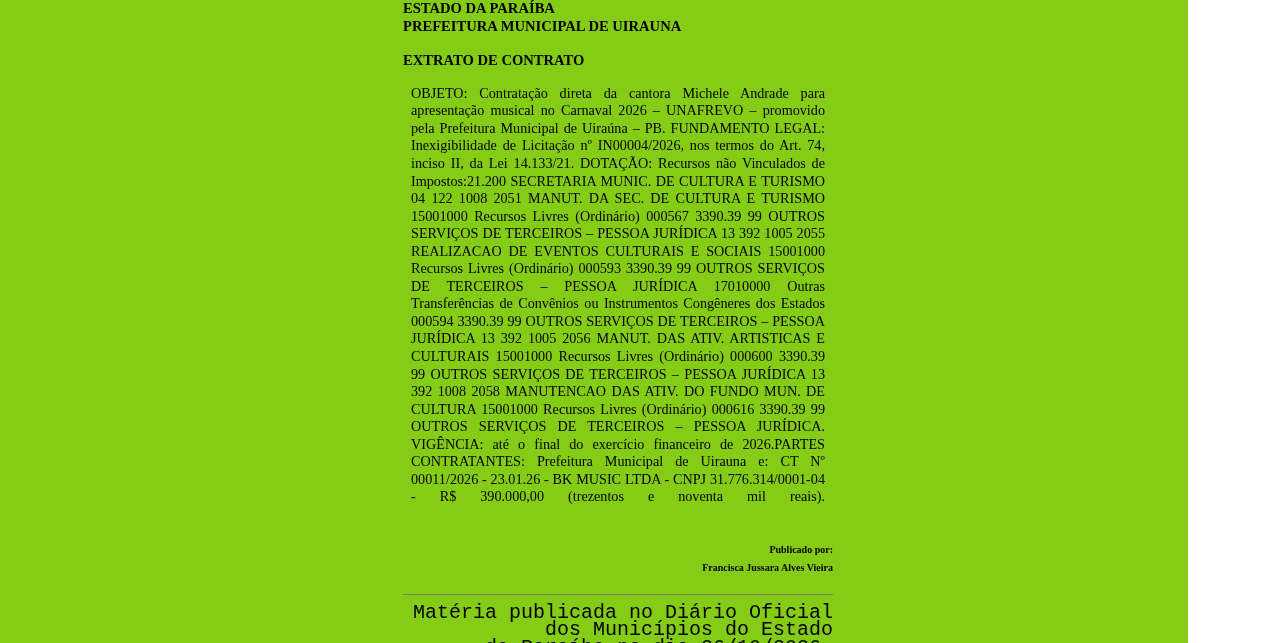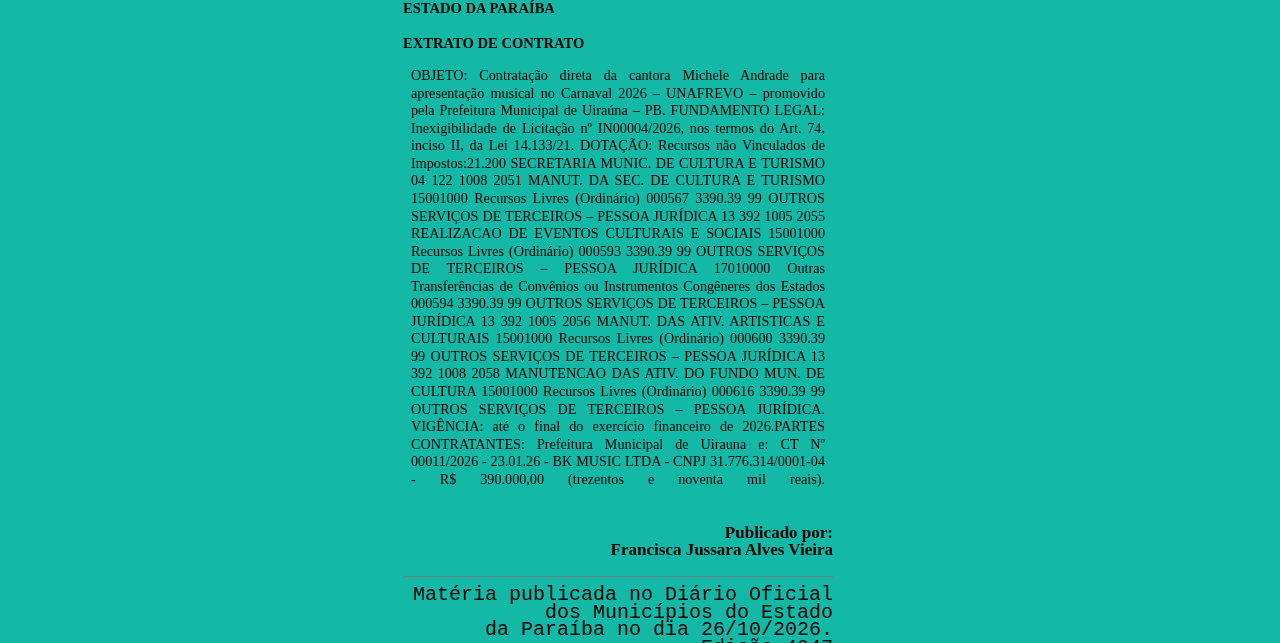--- a/index.html
+++ b/index.html
@@ -11,23 +11,23 @@
   body {
     width: 1280px;
     height: 643px;
     overflow: hidden;
     font-family: "Liberation Serif", "DejaVu Serif", serif;
     color: #000000;
   }
 
   .page {
     position: relative;
-    width: 1280px;
+    width: 1188px;
     height: 643px;
-    background: #14b8a6;
+    background: #84cc16;
   }
 
   
   .column {
     position: absolute;
     left: 403px;
     top: 0px;
     width: 430px;
   }
 
@@ -65,21 +65,21 @@
   
   .body-text::after {
     content: "";
     display: inline-block;
     width: 100%;
   }
 
   .signature {
     margin-top: 18px;
     text-align: right;
-    font-size: 17px;
+    font-size: 10px;
     line-height: 17.6px;
   }
   .signature .line {
     display: block;
   }
   .sig-bold {
     font-weight: bold;
   }
   .sig-regular {
     font-weight: bold;
@@ -105,20 +105,21 @@
   }
 </style>
 </head>
 <body>
 
 <div class="page">
   <div class="column">
 
     <div class="masthead">
       <span class="masthead-line">ESTADO DA PARAÍBA</span>
+      <span class="masthead-line">PREFEITURA MUNICIPAL DE UIRAUNA</span>
     </div>
 
     <div class="section-gap"></div>
 
     <div class="section-title">EXTRATO DE CONTRATO</div>
 
     <p class="body-text">OBJETO: Contratação direta da cantora Michele Andrade para apresentação musical no Carnaval 2026 – UNAFREVO – promovido pela Prefeitura Municipal de Uiraúna – PB. FUNDAMENTO LEGAL: Inexigibilidade de Licitação nº IN00004/2026, nos termos do Art. 74, inciso II, da Lei 14.133/21. DOTAÇÃO: Recursos não Vinculados de Impostos:21.200 SECRETARIA MUNIC. DE CULTURA E TURISMO 04 122 1008 2051 MANUT. DA SEC. DE CULTURA E TURISMO 15001000 Recursos Livres (Ordinário) 000567 3390.39 99 OUTROS SERVIÇOS DE TERCEIROS – PESSOA JURÍDICA 13 392 1005 2055 REALIZACAO DE EVENTOS CULTURAIS E SOCIAIS 15001000 Recursos Livres (Ordinário) 000593 3390.39 99 OUTROS SERVIÇOS DE TERCEIROS – PESSOA JURÍDICA 17010000 Outras Transferências de Convênios ou Instrumentos Congêneres dos Estados 000594 3390.39 99 OUTROS SERVIÇOS DE TERCEIROS – PESSOA JURÍDICA 13 392 1005 2056 MANUT. DAS ATIV. ARTISTICAS E CULTURAIS 15001000 Recursos Livres (Ordinário) 000600 3390.39 99 OUTROS SERVIÇOS DE TERCEIROS – PESSOA JURÍDICA 13 392 1008 2058 MANUTENCAO DAS ATIV. DO FUNDO MUN. DE CULTURA 15001000 Recursos Livres (Ordinário) 000616 3390.39 99 OUTROS SERVIÇOS DE TERCEIROS – PESSOA JURÍDICA. VIGÊNCIA: até o final do exercício financeiro de 2026.PARTES CONTRATANTES: Prefeitura Municipal de Uirauna e: CT Nº 00011/2026 - 23.01.26 - BK MUSIC LTDA - CNPJ 31.776.314/0001-04 - R$ 390.000,00 (trezentos e noventa mil reais).</p>
 
     <div class="signature">
       <span class="line sig-bold">Publicado por:</span>

